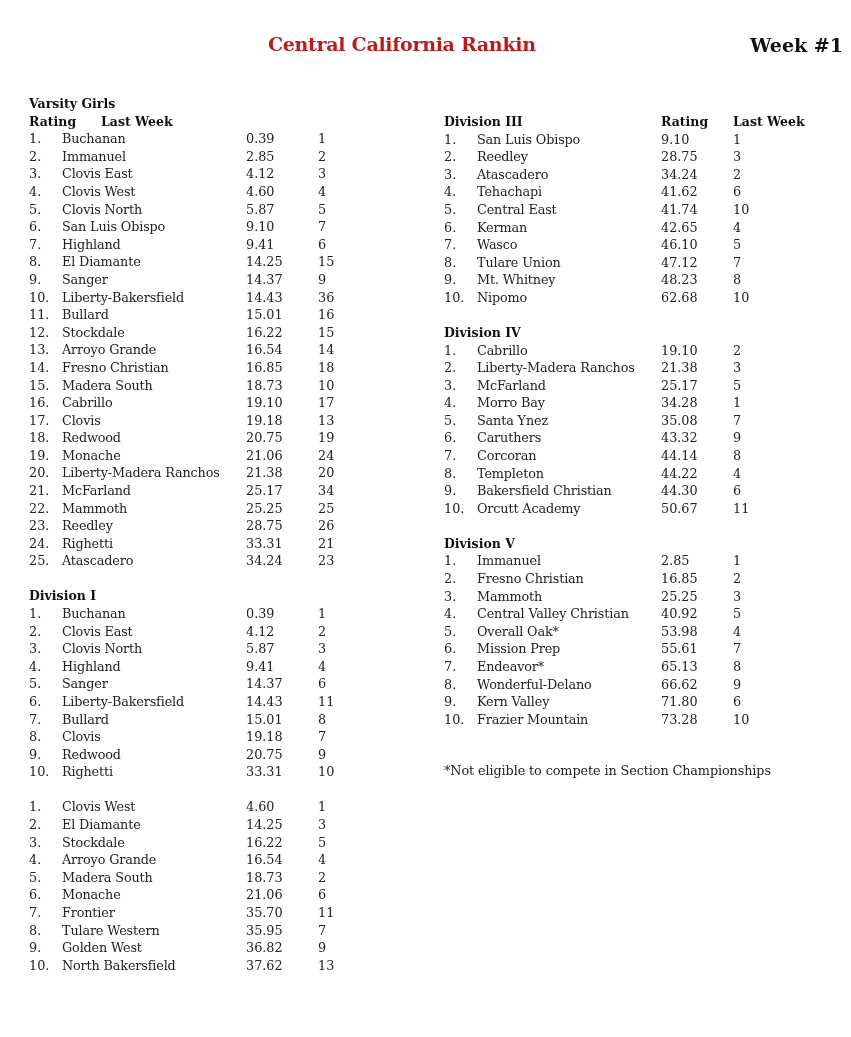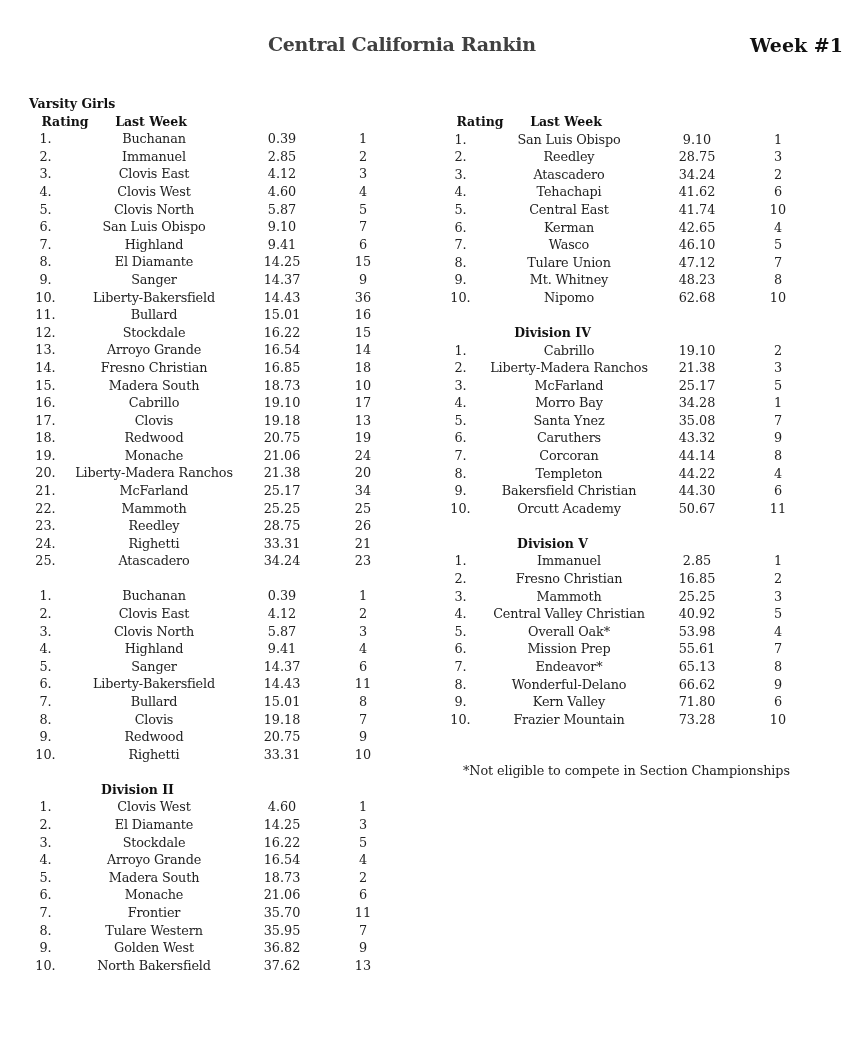--- a/index.html
+++ b/index.html
@@ -4,46 +4,46 @@
   <style>
     html, body { margin: 0; padding: 0; background: #ffffff; }
     body {
       width: 851px; height: 1037px; position: relative; overflow: hidden;
       font-family: "DejaVu Serif", "Liberation Serif", serif;
       color: #1a1a1a;
     }
     .title {
       position: absolute; left: 268px; top: 33px;
       font-family: "DejaVu Serif", serif; font-weight: bold; font-size: 19px;
-      letter-spacing: -0.3px; color: #404040;
+      letter-spacing: -0.3px; color: #b91c1c;
     }
     .week {
       position: absolute; left: 750px; top: 34px;
       font-family: "DejaVu Serif", serif; font-weight: bold; font-size: 19px;
       color: #111;
     }
-    .col { position: absolute; width: 410px; text-align: center; }
+    .col { position: absolute; width: 410px; }
     .col-left { left: 29px; top: 95px; }
     .col-right { left: 444px; top: 113px; }
     .heading-row, .row {
       display: flex; height: 17.6px; line-height: 17.6px; white-space: nowrap;
     }
     .bold { font-weight: bold; font-size: 12.5px; color: #111; }
     .row { font-size: 12.8px; color: #222; }
     .rank { width: 33px; }
     .name { width: 184px; letter-spacing: -0.15px; }
     .rating { width: 72px; }
     .last { width: 90px; }
     .section-title { width: 217px; }
     .hdr-rating { width: 72px; }
     .hdr-last { width: 100px; }
     .gap { height: 17.4px; }
     .footnote {
       position: absolute; left: 444px; top: 763px;
-      font-size: 12.8px; color: #222; letter-spacing: -0.1px; margin-left: 19px;
+      font-size: 12.8px; color: #222; letter-spacing: -0.1px;
     }
   </style>
 </head>
 <body>
 
 <div class="title">Central California Rankin</div>
 <div class="week">Week #1</div>
 
 <div class="col col-left">
   <div class="heading-row bold">
@@ -199,20 +199,23 @@
         <span class="last">21</span>
       </div>
       <div class="row">
         <span class="rank">25.</span>
         <span class="name">Atascadero</span>
         <span class="rating">34.24</span>
         <span class="last">23</span>
       </div>
     </div>
   <div class="gap"></div>
+  <div class="heading-row bold">
+    <span class="section-title">Division I</span>
+  </div>
   <div>
       <div class="row">
         <span class="rank">1.</span>
         <span class="name">Buchanan</span>
         <span class="rating">0.39</span>
         <span class="last">1</span>
       </div>
       <div class="row">
         <span class="rank">2.</span>
         <span class="name">Clovis East</span>
@@ -262,23 +265,20 @@
         <span class="last">9</span>
       </div>
       <div class="row">
         <span class="rank">10.</span>
         <span class="name">Righetti</span>
         <span class="rating">33.31</span>
         <span class="last">10</span>
       </div>
     </div>
   <div class="gap"></div>
-  <div class="heading-row bold">
-    <span class="section-title">Division II</span>
-  </div>
   <div>
       <div class="row">
         <span class="rank">1.</span>
         <span class="name">Clovis West</span>
         <span class="rating">4.60</span>
         <span class="last">1</span>
       </div>
       <div class="row">
         <span class="rank">2.</span>
         <span class="name">El Diamante</span>
@@ -331,20 +331,21 @@
         <span class="rank">10.</span>
         <span class="name">North Bakersfield</span>
         <span class="rating">37.62</span>
         <span class="last">13</span>
       </div>
     </div>
 </div>
 
 <div class="col col-right">
   <div class="heading-row bold">
+    <span class="section-title">Division III</span>
     <span class="hdr-rating">Rating</span>
     <span class="hdr-last">Last Week</span>
   </div>
   <div>
       <div class="row">
         <span class="rank">1.</span>
         <span class="name">San Luis Obispo</span>
         <span class="rating">9.10</span>
         <span class="last">1</span>
       </div>

